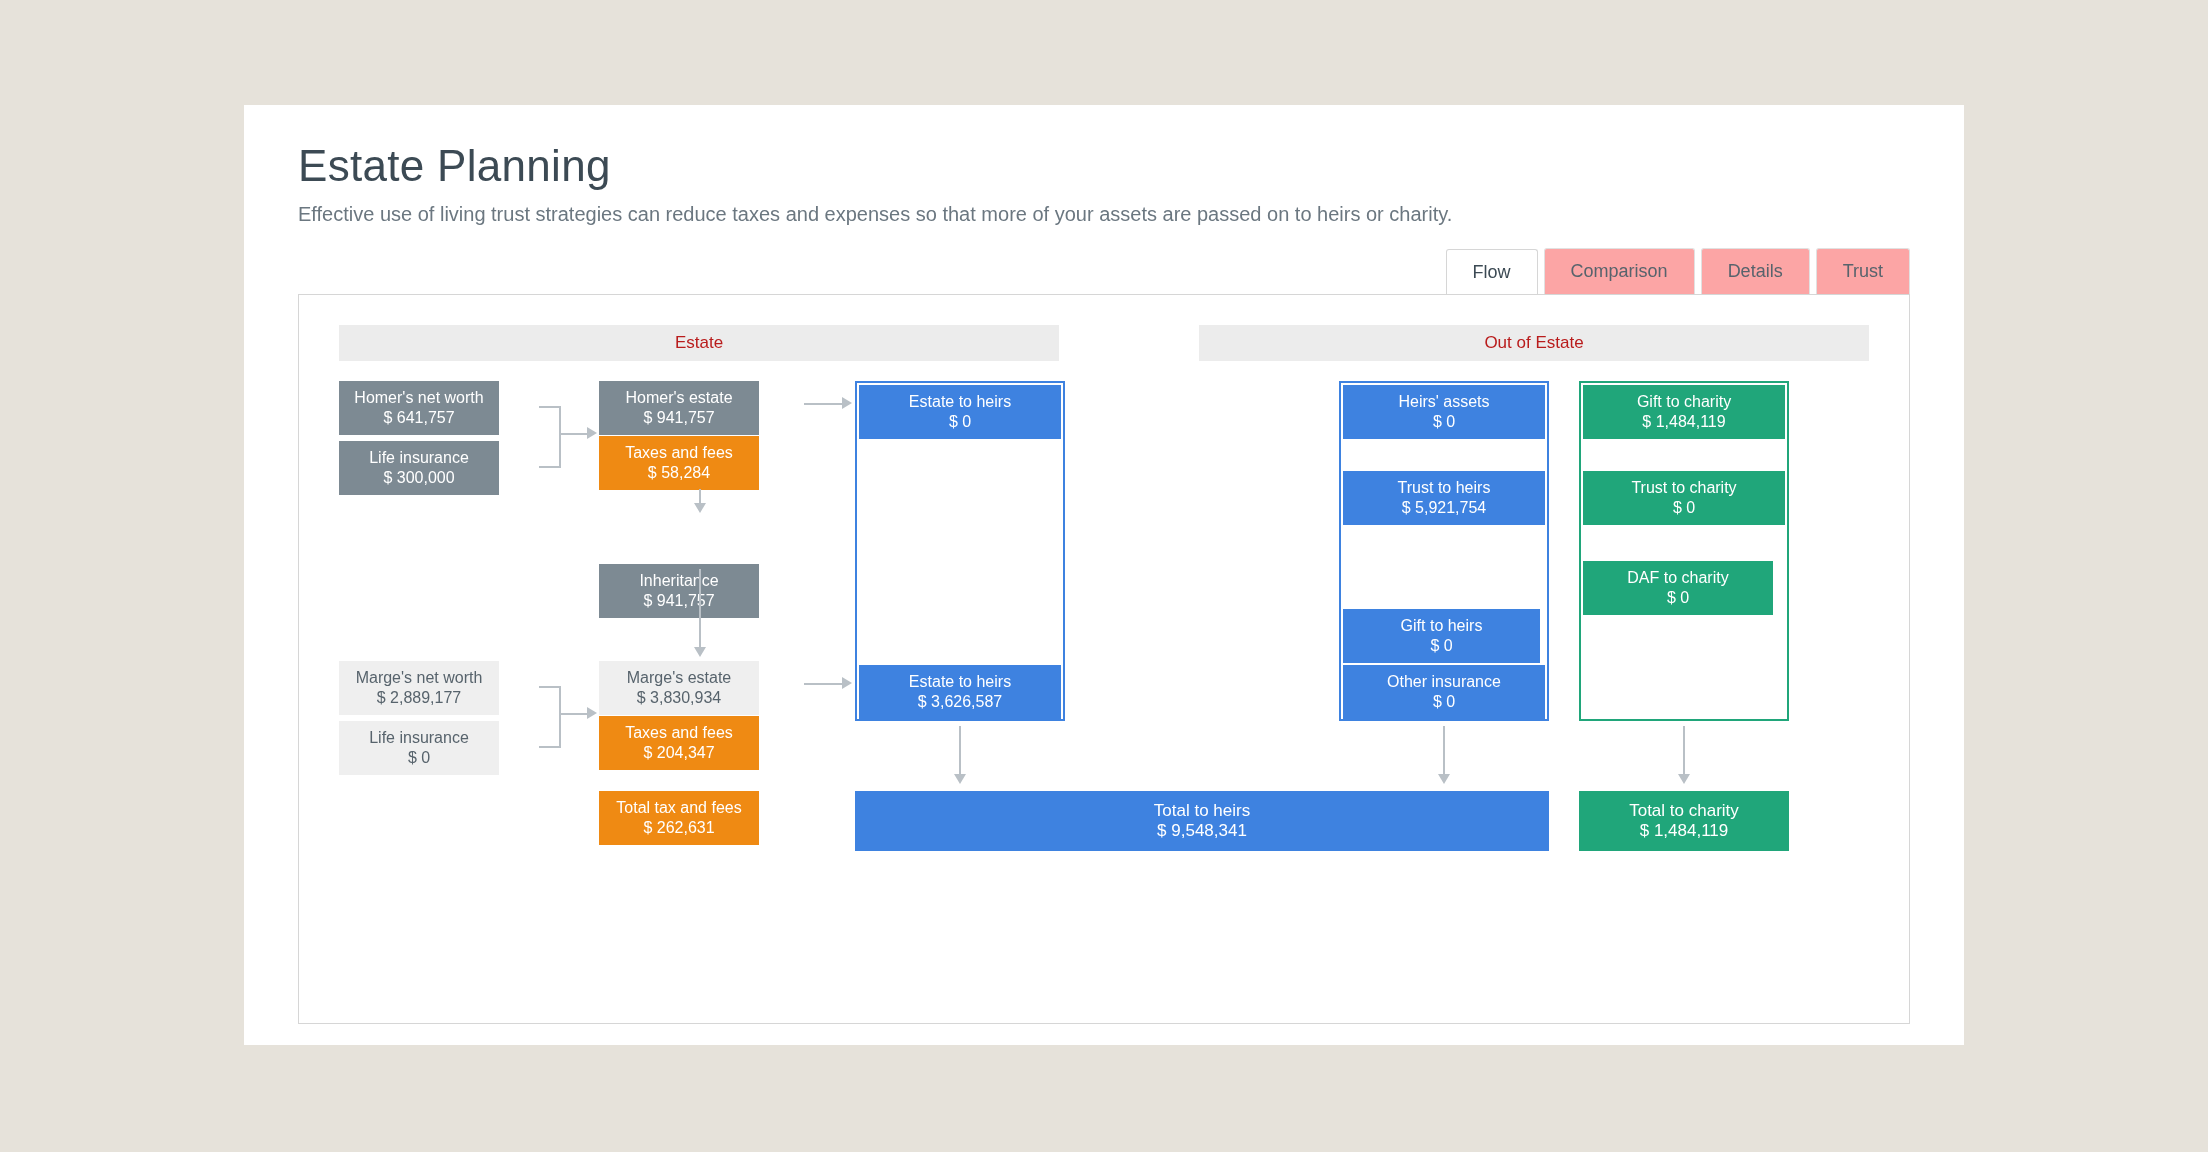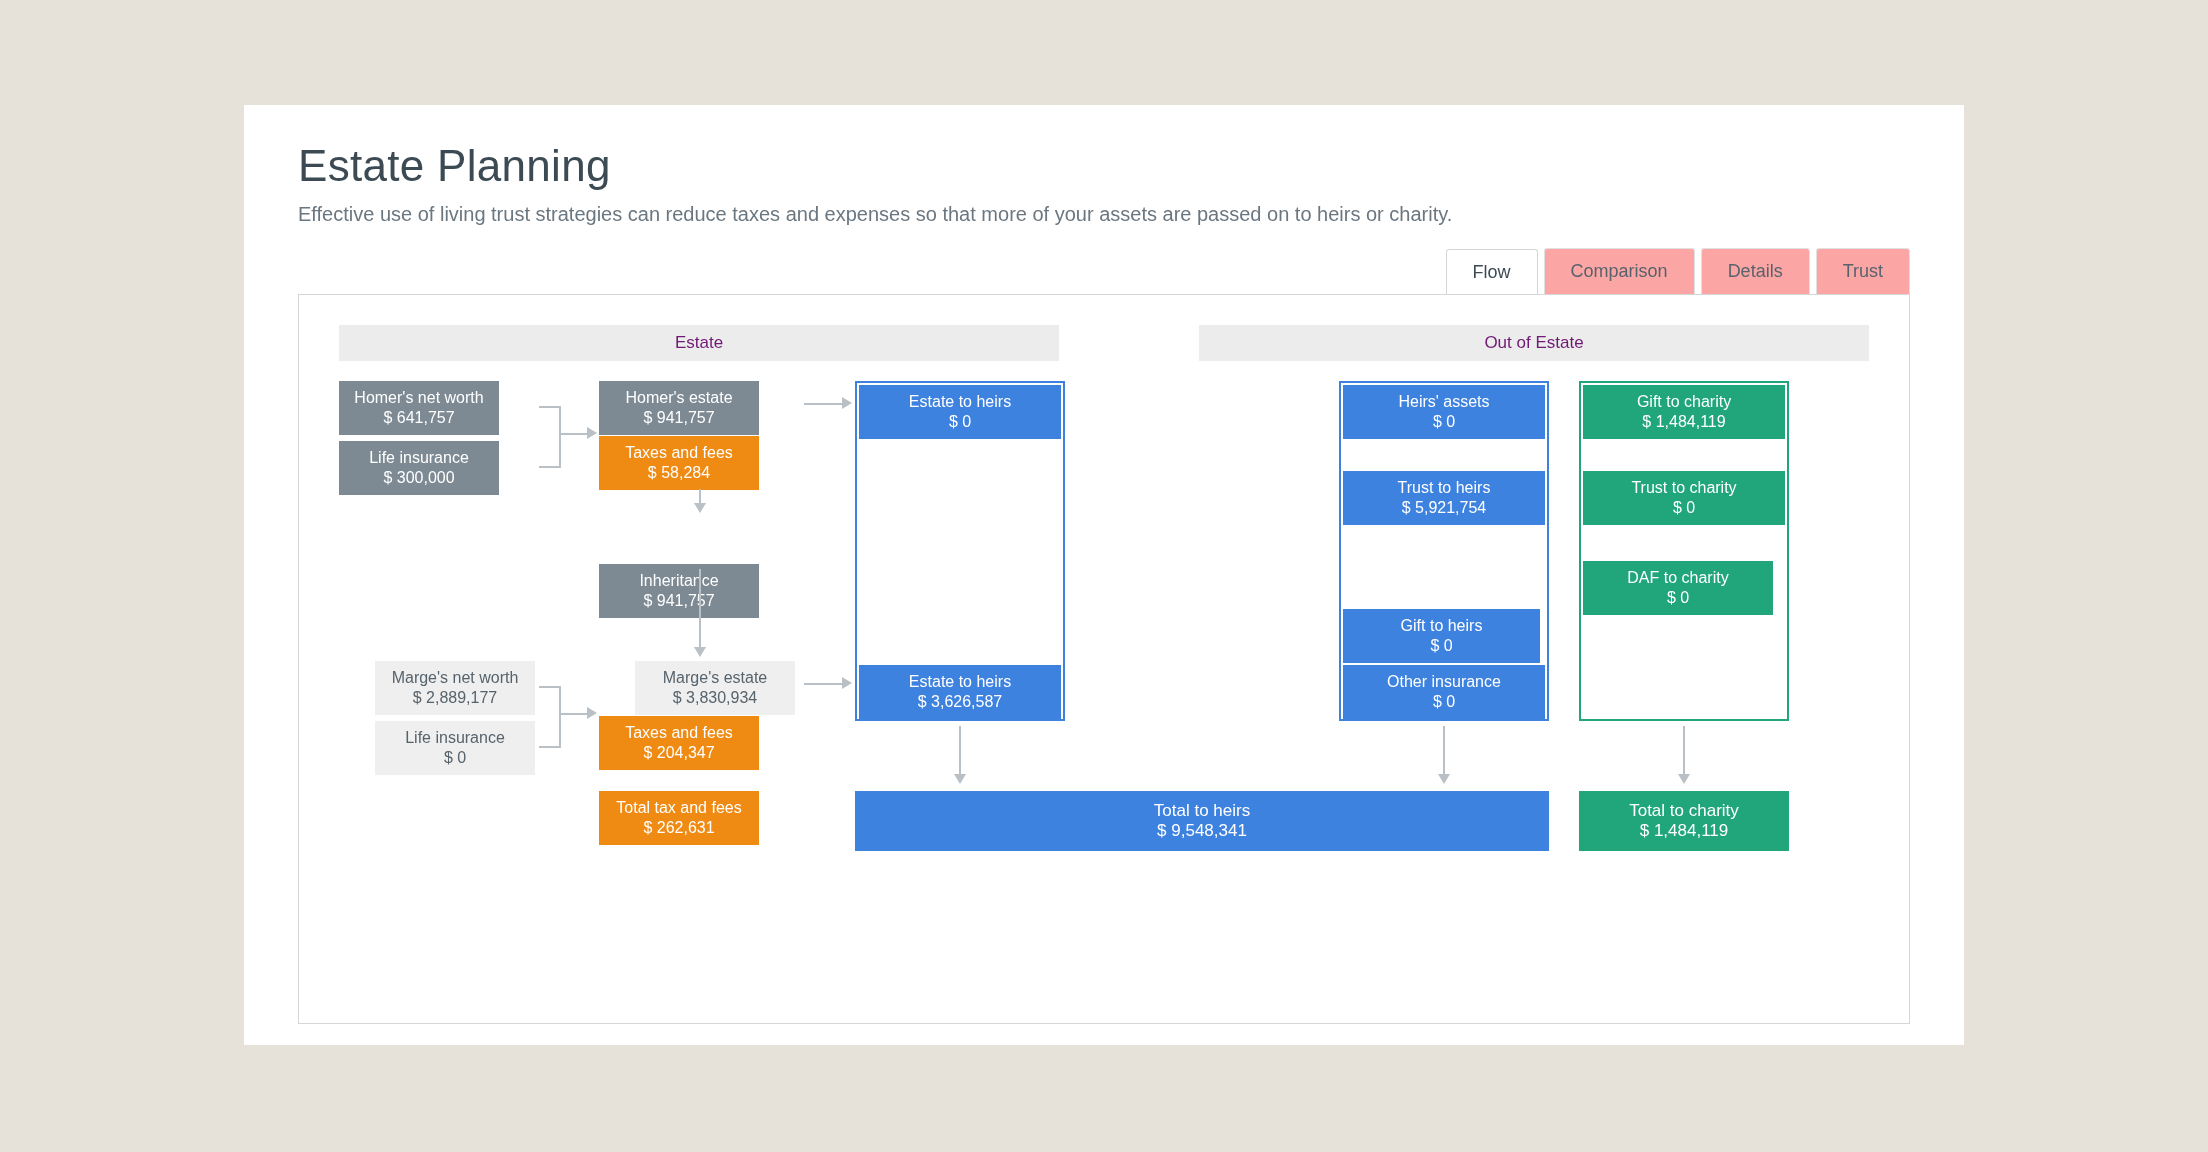--- a/index.html
+++ b/index.html
@@ -67,21 +67,21 @@
     font-weight: 400;
     color: #3c4a54;
     margin-bottom: 24px;
   }
   .section-headers {
     display: flex;
     gap: 140px;
   }
   .section-header {
     background: #ececec;
-    color: #701a75;
+    color: #b91c1c;
     text-align: center;
     font-size: 17px;
     padding: 8px 0;
     flex: 1;
   }
   .section-header.estate { flex: 0 0 720px; }
   .section-header.out    { flex: 1; }
 
   
   .flow {
@@ -93,21 +93,21 @@
     position: absolute;
     width: 160px;
     padding: 7px 10px;
     text-align: center;
     font-size: 16px;
     line-height: 1.25;
   }
   .box .label { display:block; }
   .box .value { display:block; }
   .gray   { background:#7d8a93; color:#fff; }
-  .light  { background:#efefef; color:#57636c;margin-left:36px; }
+  .light  { background:#efefef; color:#57636c; }
   .orange { background:#ef8a13; color:#fff; }
   .blue   { background:#3e82e0; color:#fff; }
   .green  { background:#20a67a; color:#fff; }
 
   .frame {
     position:absolute;
     border:2px solid;
     background:#fff;
   }
   .frame.blue  { border-color:#3e82e0; }

